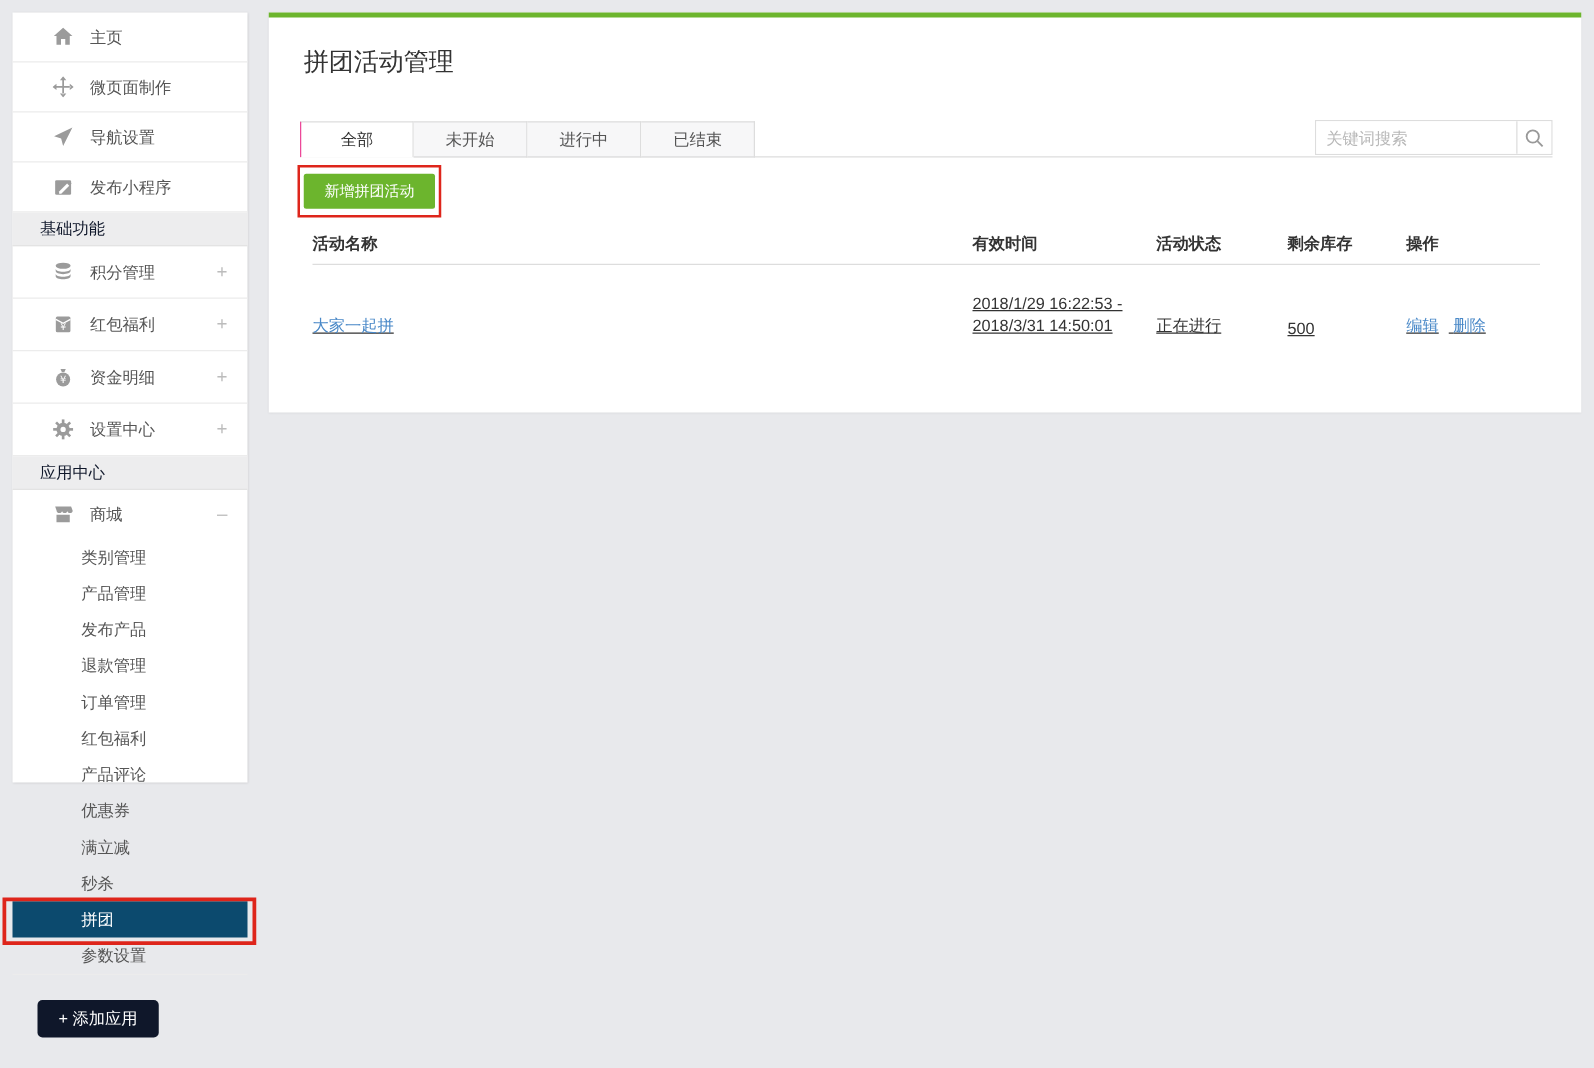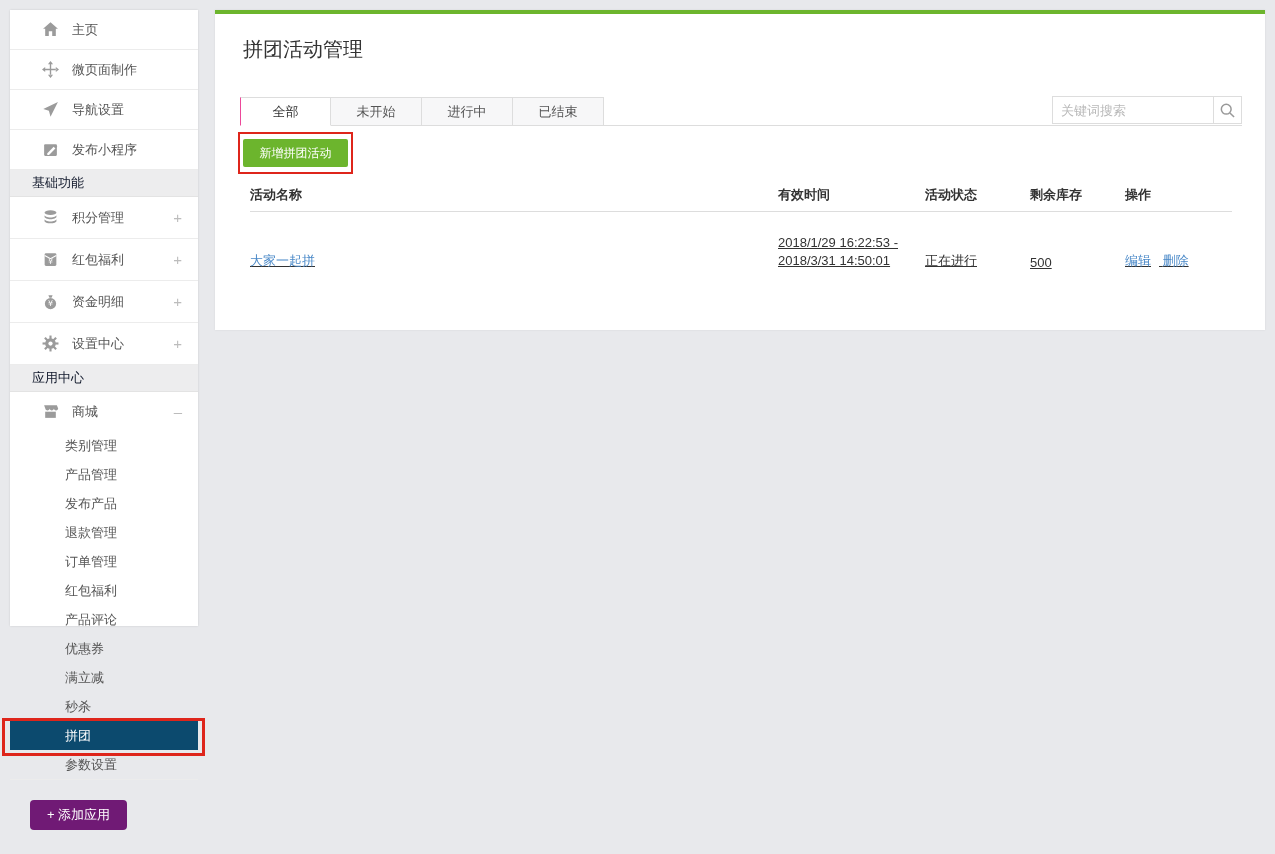--- a/index.html
+++ b/index.html
@@ -36,21 +36,21 @@
   .sub-list { padding:0; }
   .sub-item {
     height:29px; display:flex; align-items:center;
     padding-left:55px; color:#555; cursor:pointer;
   }
   .sub-item.selected { background:#0c4a6e; color:#fff; }
   .side-divider { border-bottom:1px solid #ececec; }
   .add-app-btn {
     margin:20px 0 0 20px;
     width:97px; height:30px;
-    background:#701a75; color:#fff;
+    background:#0f172a; color:#fff;
     border:none; border-radius:4px;
     font-size:13px; cursor:pointer;
     font-family:inherit;
   }
 
   
   .main-panel {
     position:absolute; left:215px; top:10px;
     width:1050px; height:320px;
     background:#fff;

